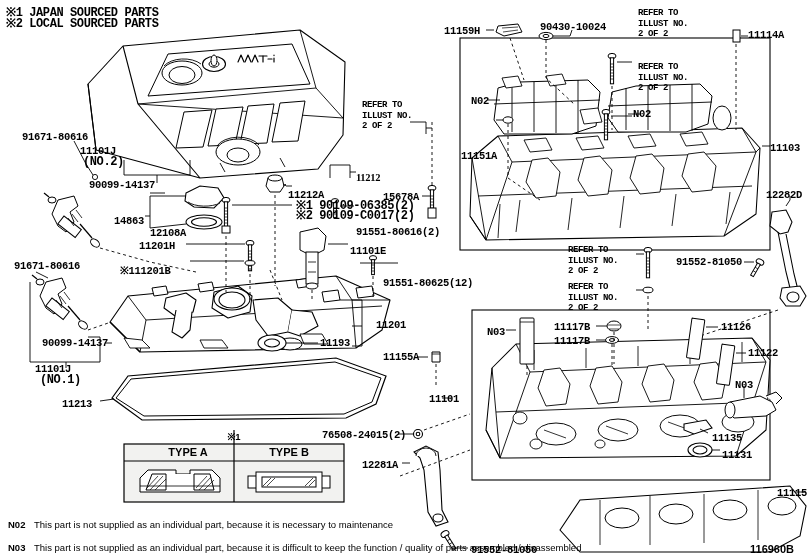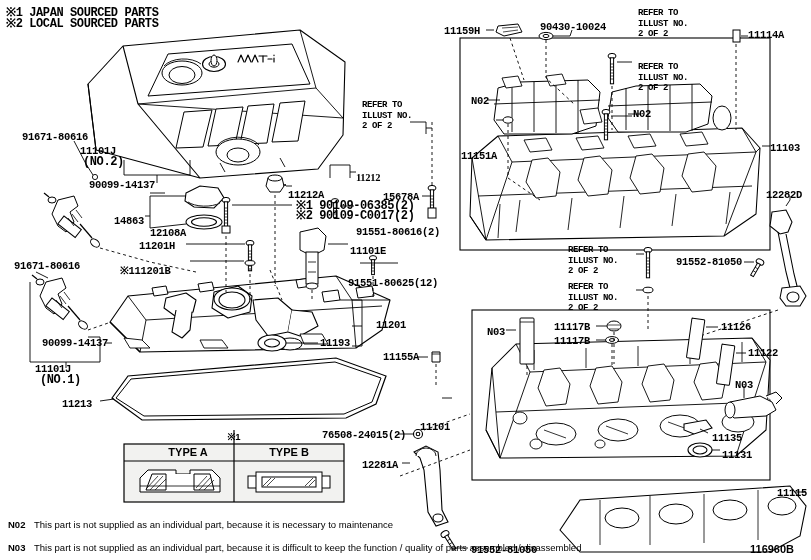--- a/index.html
+++ b/index.html
@@ -673,25 +673,25 @@
       <div class="lbl" style="left: 35px; top: 364px;">11101J</div>
       <div class="lbl sm" style="left: 40px; top: 375px;">(NO.1)</div>
       <div class="lbl" style="left: 62px; top: 399px;">11213</div>
       <div class="lbl" style="left: 356px; top: 172px; font-family: Liberation Serif, serif;">11212</div>
       <div class="lbl" style="left: 288px; top: 190px;">11212A</div>
       <div class="lbl sm" style="left: 296px; top: 201px;">※1 90109-06385(2)</div>
       <div class="lbl sm" style="left: 296px; top: 211px;">※2 90109-C0017(2)</div>
       <div class="lbl" style="left: 383px; top: 192px;">15678A</div>
       <div class="lbl" style="left: 356px; top: 227px;">91551-80616(2)</div>
       <div class="lbl" style="left: 350px; top: 246px;">11101E</div>
-      <div class="lbl" style="left: 348px; top: 278px;">91551-80625(12)</div>
+      <div class="lbl" style="left: 383px; top: 278px;">91551-80625(12)</div>
       <div class="lbl" style="left: 376px; top: 320px;">11201</div>
       <div class="lbl" style="left: 320px; top: 338px;">11193</div>
       <div class="lbl" style="left: 383px; top: 352px; text-align: right;">11155A</div>
-      <div class="lbl" style="left: 420px; top: 394px; margin-top: 28px;">11101</div>
+      <div class="lbl" style="left: 429px; top: 394px;">11101</div>
       <div class="lbl" style="left: 322px; top: 430px;">76508-24015(2)</div>
       <div class="lbl" style="left: 362px; top: 460px;">12281A</div>
       <div class="lbl" style="left: 471px; top: 545px;">91552-81050</div>
       <div class="lbl" style="left: 444px; top: 26px;">11159H</div>
       <div class="lbl" style="left: 540px; top: 22px;">90430-10024</div>
       <div class="lbl" style="left: 748px; top: 30px;">11114A</div>
       <div class="lbl" style="left: 471px; top: 96px;">N02</div>
       <div class="lbl" style="left: 461px; top: 115px; margin-top: 36px;">11151A</div>
       <div class="lbl" style="left: 633px; top: 109px;">N02</div>
       <div class="lbl" style="left: 770px; top: 143px;">11103</div>

